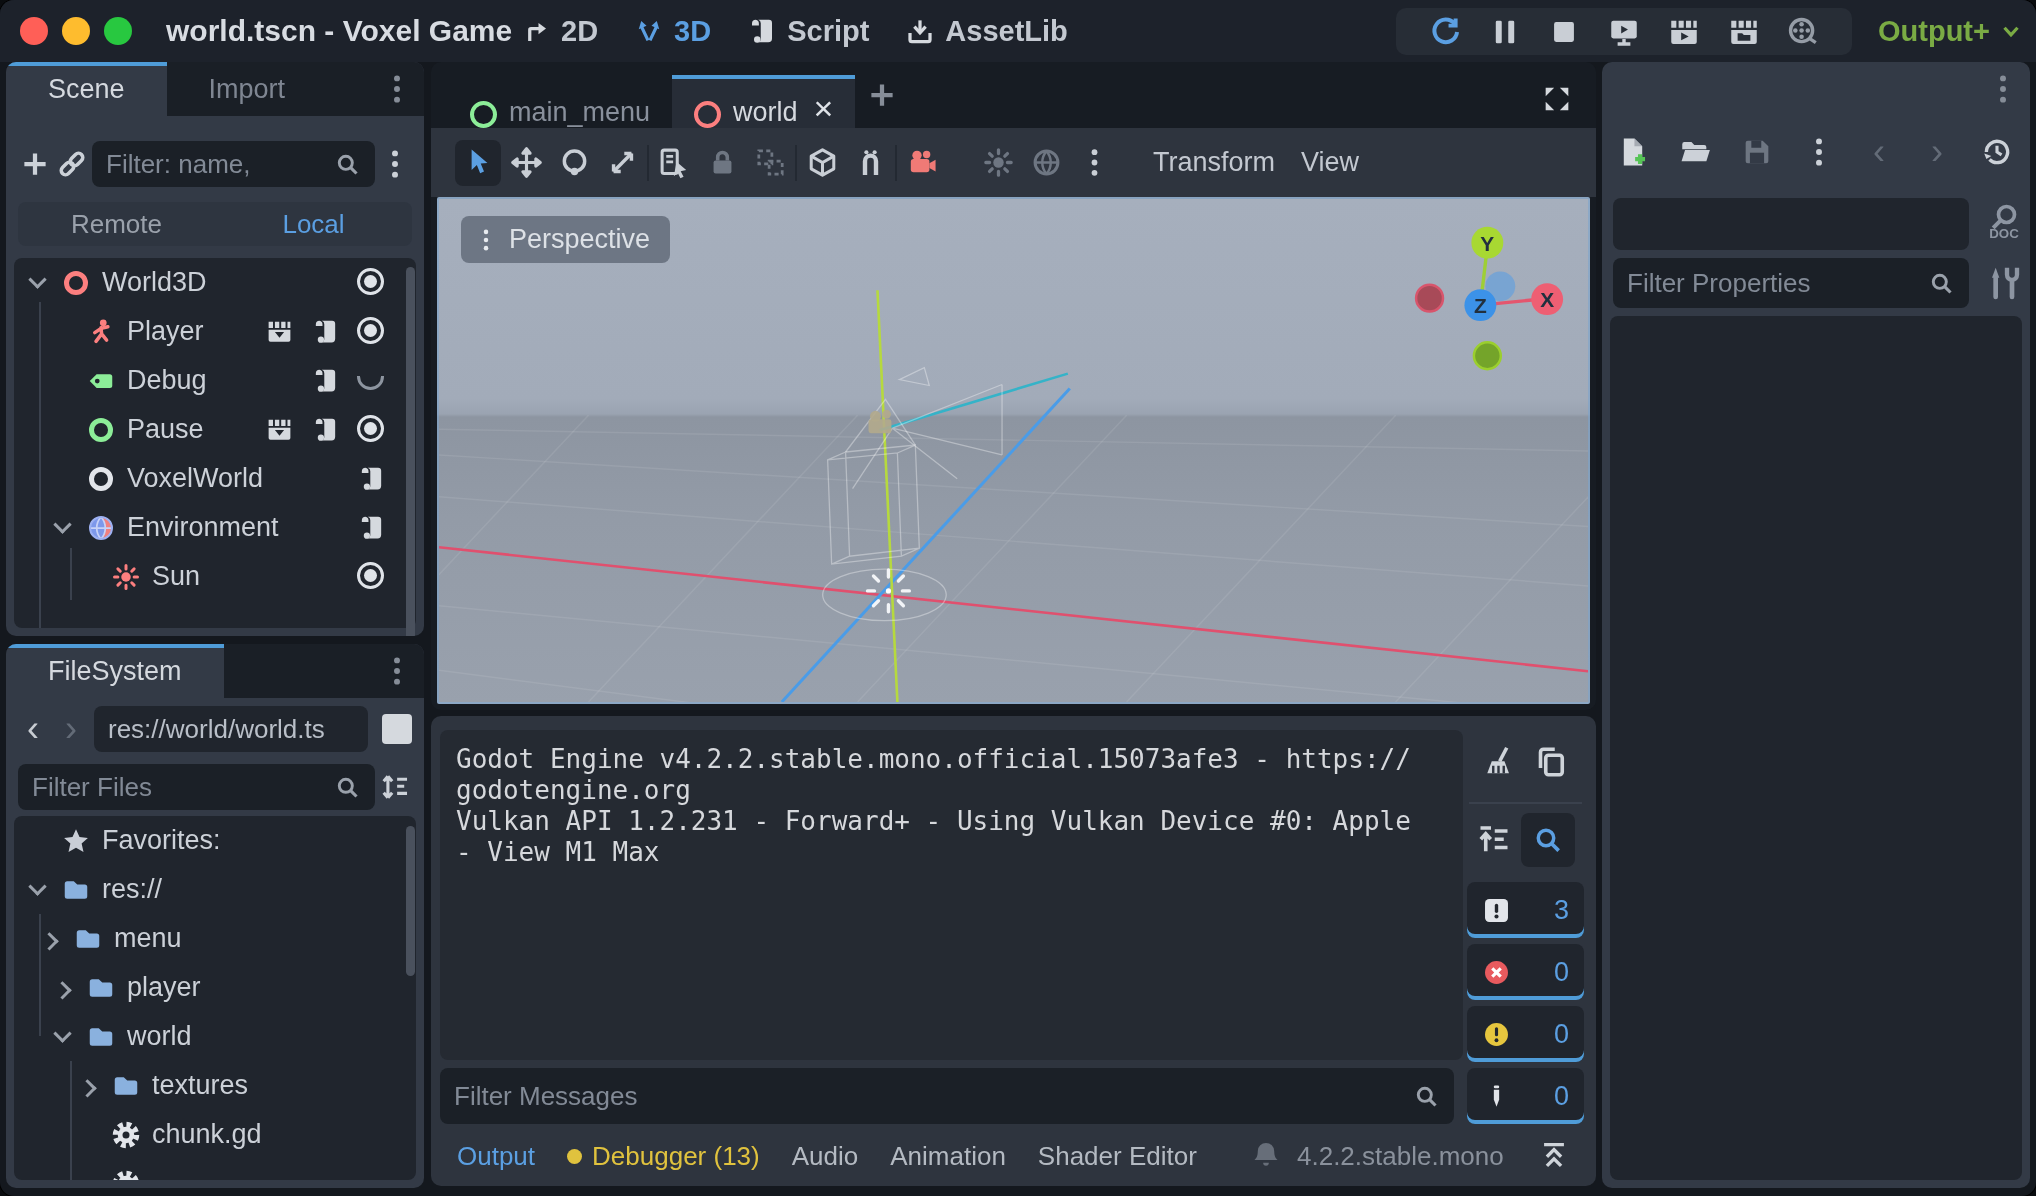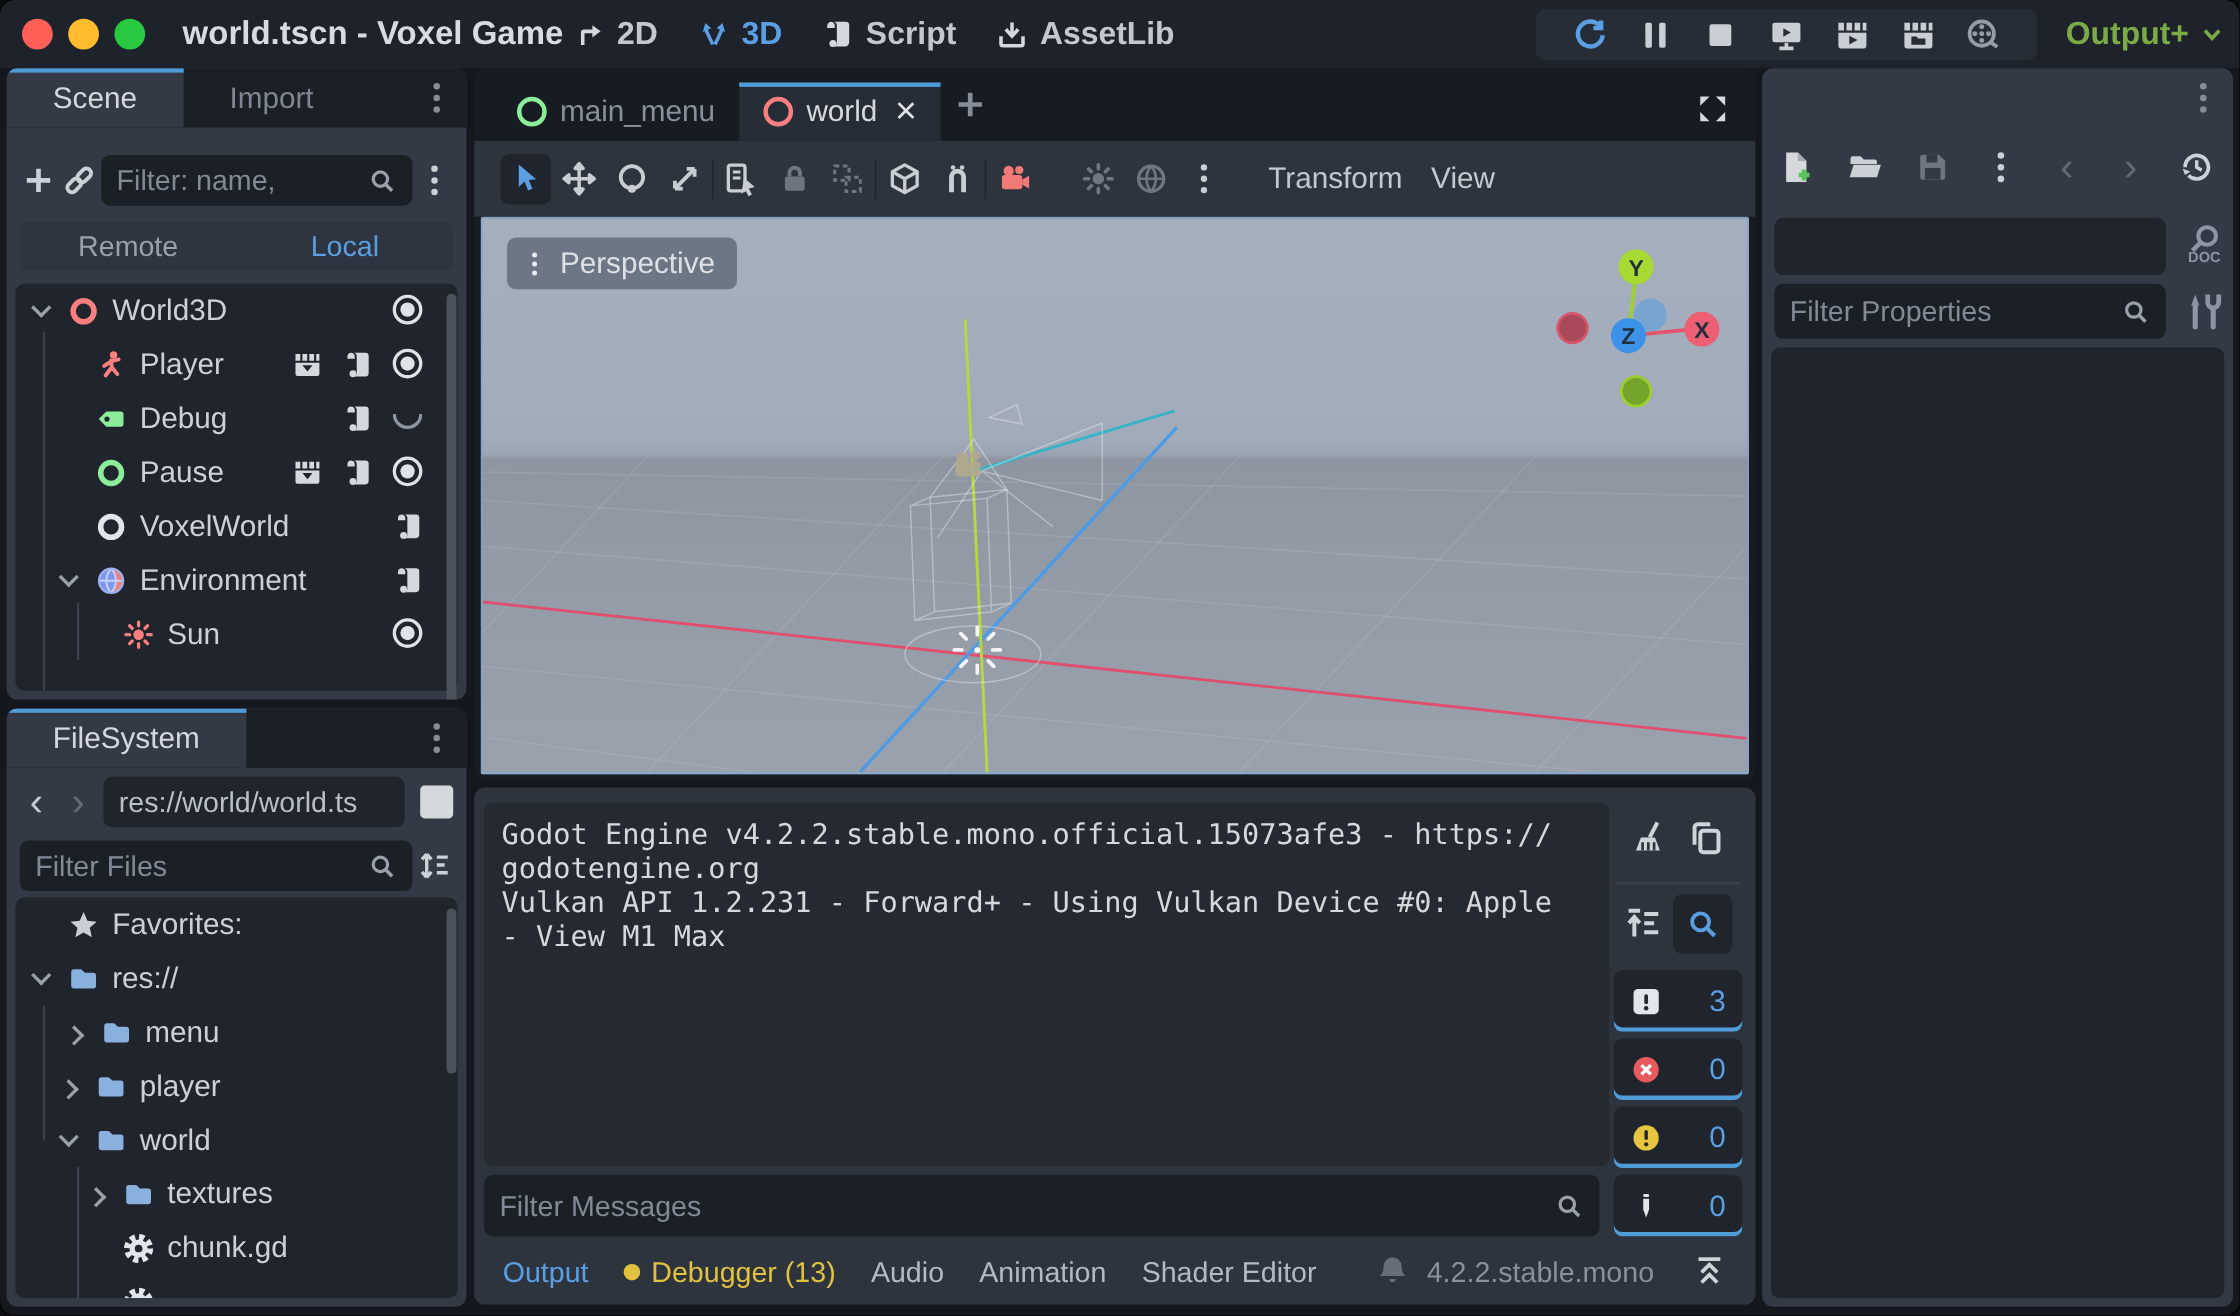--- a/index.html
+++ b/index.html
@@ -73,21 +73,21 @@
   .path-box{flex:1;background:var(--bg-inset);border-radius:8px;height:46px;display:flex;align-items:center;padding:0 14px}
   .path-box input{color:#b9bfc8}
   .fs-square{width:30px;height:30px;background:#d5d9de;border-radius:4px;flex:none;margin-left:6px}
   #fs-filterrow{top:120px;height:46px}
   #fs-filterrow .search-box{flex:1}
   #fs-filterrow .sort{width:34px;height:34px;color:#ccd1d8}
 
   
   #center-top{left:431px;top:62px;width:1165px;height:648px;background:#171c23;border-radius:10px;position:absolute;overflow:hidden}
   .stabs{position:absolute;left:0;top:0;right:0;height:66px;display:flex;align-items:flex-end;padding-left:17px}
-  .stab{height:53px;display:flex;align-items:center;gap:12px;padding:0 22px;font-size:27px;color:#89909c;position:relative}
+  .stab{height:53px;display:flex;align-items:flex-end;gap:12px;padding:0 22px;font-size:27px;color:#89909c;position:relative}
   .stab .ring-ic{width:27px;height:27px;border:4px solid;border-radius:50%}
   .stab.green .ring-ic{border-color:#8ced98}
   .stab.red .ring-ic{border-color:#fc7f7f}
   .stab.active{background:#272d37;color:#d5d9df}
   .stab.active::before{content:"";position:absolute;left:0;right:0;top:0;height:4px;background:var(--accent-border)}
   .stab .close{font-size:34px;color:#dfe3e8;margin-left:4px}
   .stab-plus{width:34px;height:34px;color:#868d98;align-self:center;margin-left:10px}
   .expand-btn{position:absolute;right:22px;top:20px;width:34px;height:34px;color:#d5d9de}
   .vtoolbar{position:absolute;left:0;top:66px;right:0;height:69px;background:var(--bg-output);display:flex;align-items:center;padding-left:24px;gap:2px}
   .ticon{width:46px;height:46px;display:inline-flex;align-items:center;justify-content:center;color:#c9ced5;flex:none}
@@ -517,21 +517,21 @@
             <span class="tchev down"></span>
           </span>
       <span data-icon="folder" class="c-folder">
             <svg viewBox="0 0 24 24" xmlns="http://www.w3.org/2000/svg">
               <path d="M3 7 a2 2 0 0 1 2 -2 h5.2 L13 7.5 H19 a2 2 0 0 1 2 2 V17 a2 2 0 0 1 -2 2 H5 a2 2 0 0 1 -2 -2 Z" fill="currentColor"></path>
             </svg>
           </span>
       <span>res://</span>
       <span class="row-badges"></span>
         </div>
-        <div class="trow" style="padding-left:40px">
+        <div class="trow" style="padding-left:22px">
       <span class="chev-slot">
             <span class="tchev right"></span>
           </span>
       <span data-icon="folder" class="c-folder">
             <svg viewBox="0 0 24 24" xmlns="http://www.w3.org/2000/svg">
               <path d="M3 7 a2 2 0 0 1 2 -2 h5.2 L13 7.5 H19 a2 2 0 0 1 2 2 V17 a2 2 0 0 1 -2 2 H5 a2 2 0 0 1 -2 -2 Z" fill="currentColor"></path>
             </svg>
           </span>
       <span>menu</span>
       <span class="row-badges"></span>

